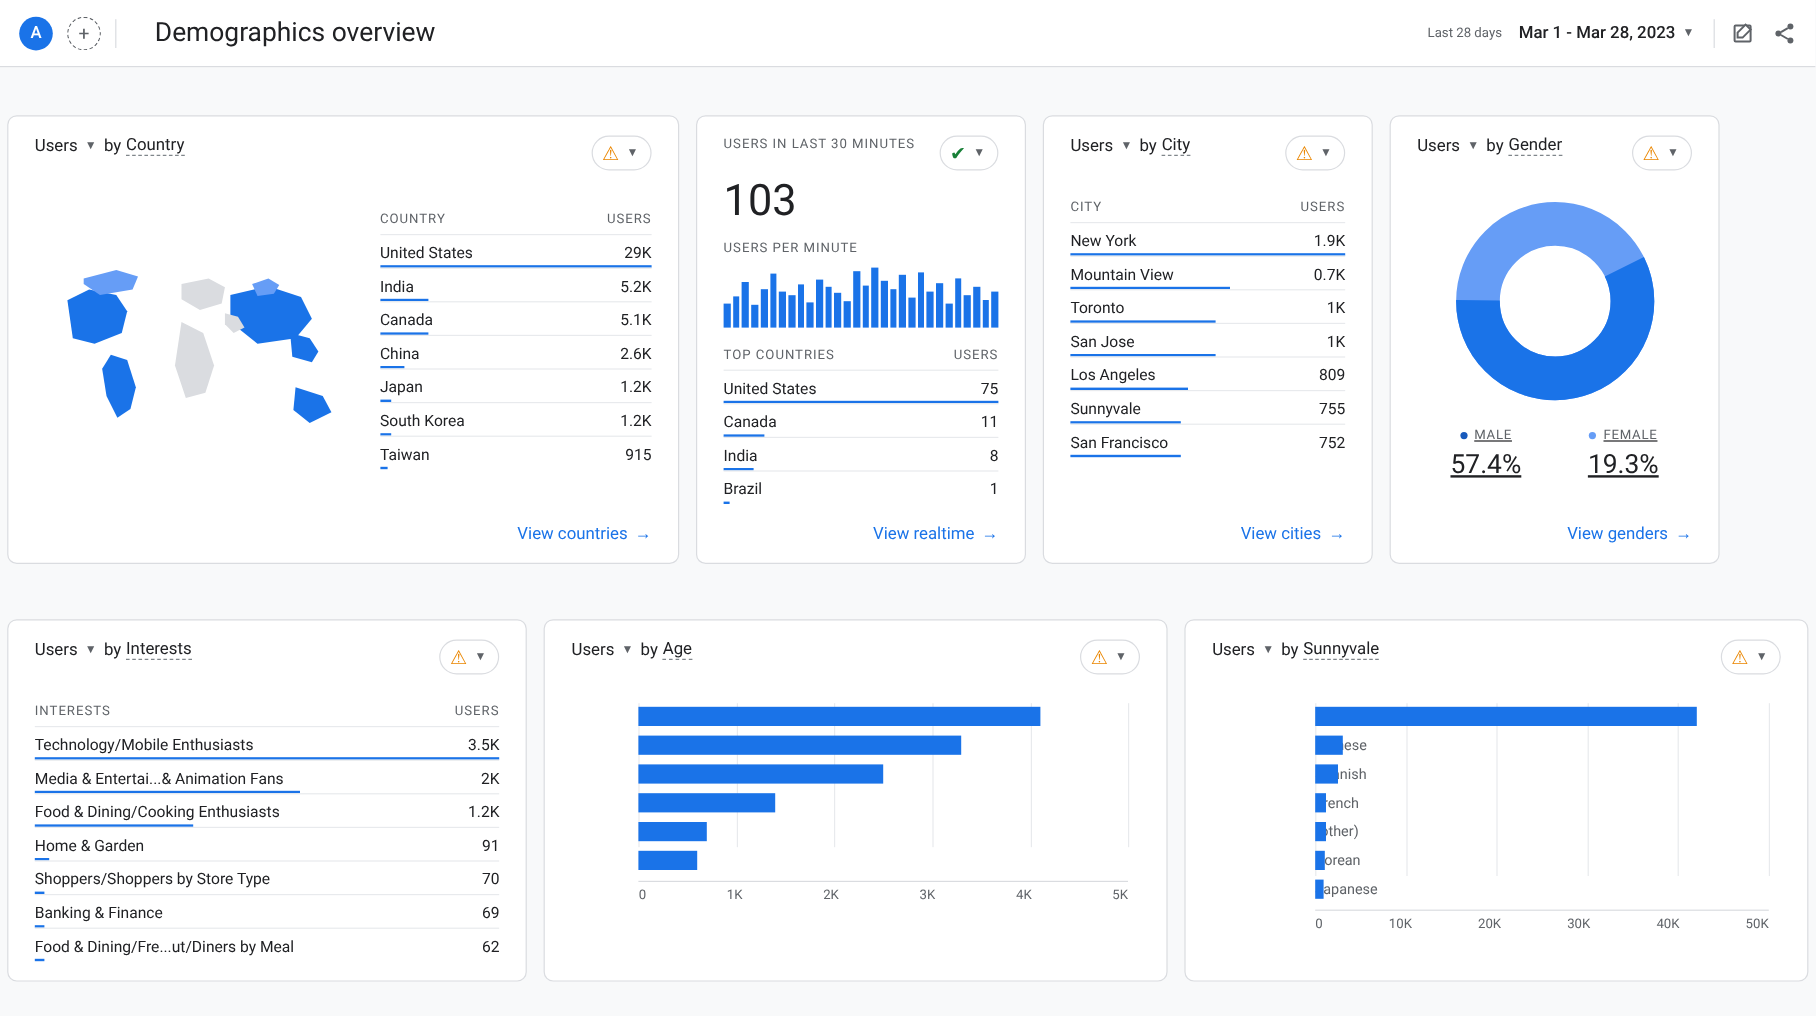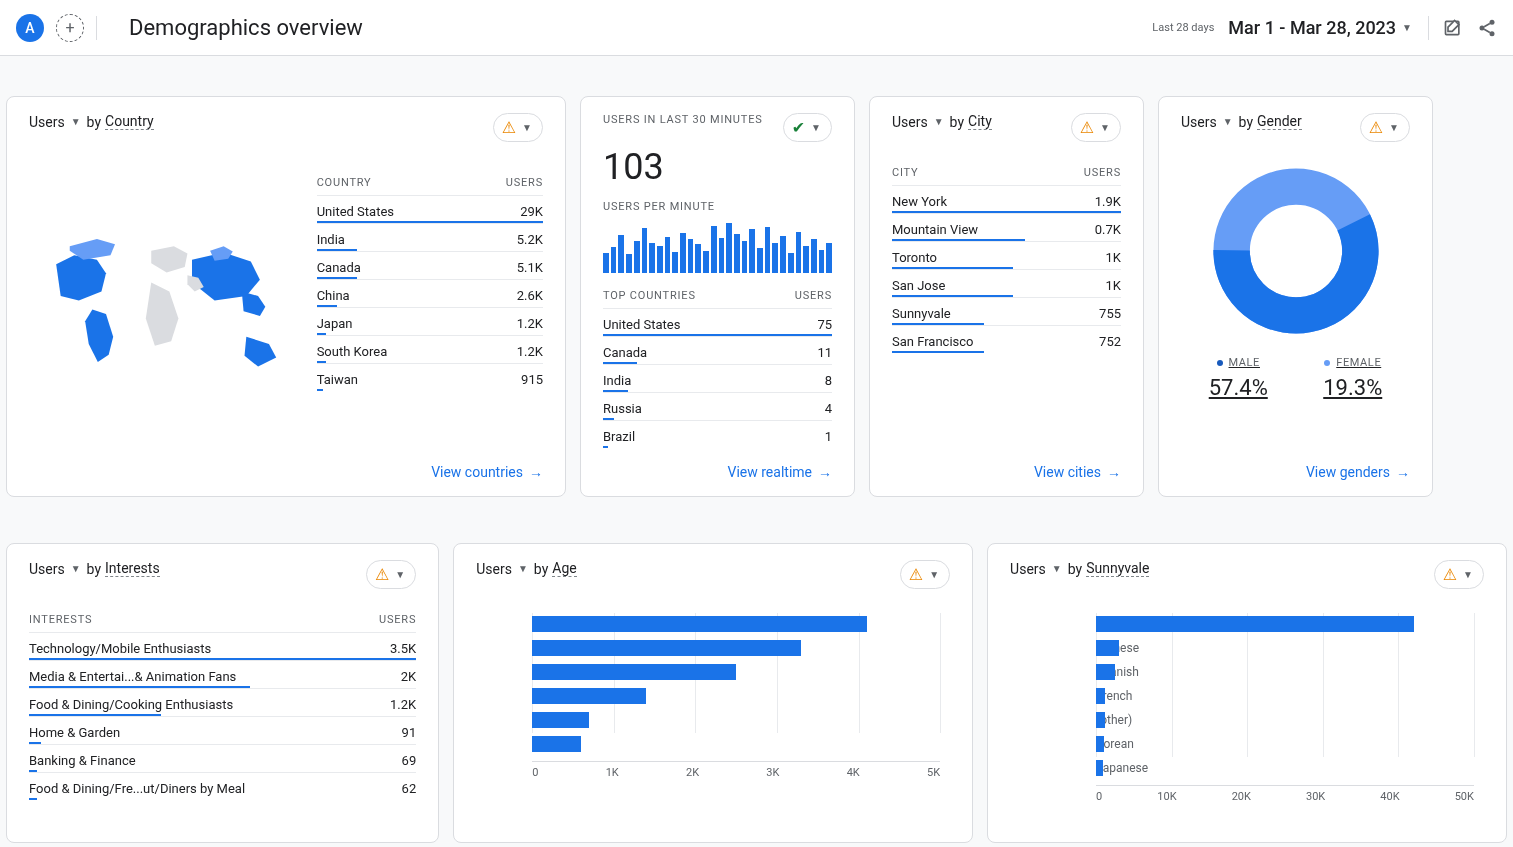--- a/index.html
+++ b/index.html
@@ -4,21 +4,21 @@
 <style>
 * { margin: 0; padding: 0; box-sizing: border-box; font-family: 'Google Sans', Roboto, Arial, sans-serif; }
 body { background: #f8f9fa; color: #202124; }
 .header { background: #fff; border-bottom: 1px solid #dadce0; display: flex; align-items: center; justify-content: space-between; padding: 8px 16px; height: 56px; }
 .header-left { display: flex; align-items: center; gap: 12px; }
 .avatar-circle { width: 28px; height: 28px; border-radius: 50%; background: #1a73e8; color: #fff; display: flex; align-items: center; justify-content: center; font-size: 14px; font-weight: 500; }
 .add-btn { width: 28px; height: 28px; border-radius: 50%; border: 1px dashed #5f6368; display: flex; align-items: center; justify-content: center; color: #5f6368; cursor: pointer; font-size: 16px; }
 .page-title { font-size: 22px; font-weight: 400; color: #202124; margin-left: 20px; }
 .header-right { display: flex; align-items: center; gap: 14px; }
 .date-label { font-size: 11px; color: #5f6368; }
-.date-range { font-size: 18px; color: #202124; font-weight: 500; }
+.date-range { font-size: 14px; color: #202124; font-weight: 500; }
 .header-icon { width: 20px; height: 20px; cursor: pointer; color: #5f6368; }
 .divider-v { width: 1px; height: 24px; background: #dadce0; }
 .grid { padding: 40px 6px 6px 6px; display: grid; grid-template-columns: 560px 275px 275px 275px; gap: 14px; }
 .grid2 { padding: 40px 6px 6px 6px; display: grid; grid-template-columns: 1fr 1.2fr 1.2fr; gap: 14px; }
 .card { background: #fff; border: 1px solid #dadce0; border-radius: 8px; padding: 16px 22px; position: relative; min-height: 360px; display: flex; flex-direction: column; }
 .card-head { display: flex; justify-content: space-between; align-items: flex-start; }
 .card-title-group { display: flex; align-items: center; gap: 4px; font-size: 14px; }
 .metric-link { color: #202124; }
 .dim-link { color: #202124; border-bottom: 1px dashed #80868b; }
 .caret-down { font-size: 10px; color: #5f6368; margin: 0 2px; }
@@ -222,25 +222,20 @@
           <span>Canada</span>
           <span class="val">11</span>
           <div class="bar" style="width:15%"></div>
         </div>
         <div class="row">
           <span>India</span>
           <span class="val">8</span>
           <div class="bar" style="width:11%"></div>
         </div>
         <div class="row">
-          <span>Russia</span>
-          <span class="val">4</span>
-          <div class="bar" style="width:5%"></div>
-        </div>
-        <div class="row">
           <span>Brazil</span>
           <span class="val">1</span>
           <div class="bar" style="width:2%"></div>
         </div>
       </div>
     <div class="view-link">
       <span>View realtime</span>
       <span>→</span>
     </div>
   </div>
@@ -275,20 +270,25 @@
         </div>
         <div class="row">
           <span>Toronto</span>
           <span class="val">1K</span>
           <div class="bar" style="width:53%"></div>
         </div>
         <div class="row">
           <span>San Jose</span>
           <span class="val">1K</span>
           <div class="bar" style="width:53%"></div>
+        </div>
+        <div class="row">
+          <span>Los Angeles</span>
+          <span class="val">809</span>
+          <div class="bar" style="width:43%"></div>
         </div>
         <div class="row">
           <span>Sunnyvale</span>
           <span class="val">755</span>
           <div class="bar" style="width:40%"></div>
         </div>
         <div class="row">
           <span>San Francisco</span>
           <span class="val">752</span>
           <div class="bar" style="width:40%"></div>
@@ -368,20 +368,25 @@
         </div>
         <div class="row">
           <span>Food &amp; Dining/Cooking Enthusiasts</span>
           <span class="val">1.2K</span>
           <div class="bar" style="width:34%"></div>
         </div>
         <div class="row">
           <span>Home &amp; Garden</span>
           <span class="val">91</span>
           <div class="bar" style="width:3%"></div>
+        </div>
+        <div class="row">
+          <span>Shoppers/Shoppers by Store Type</span>
+          <span class="val">70</span>
+          <div class="bar" style="width:2%"></div>
         </div>
         <div class="row">
           <span>Banking &amp; Finance</span>
           <span class="val">69</span>
           <div class="bar" style="width:2%"></div>
         </div>
         <div class="row">
           <span>Food &amp; Dining/Fre...ut/Diners by Meal</span>
           <span class="val">62</span>
           <div class="bar" style="width:2%"></div>

